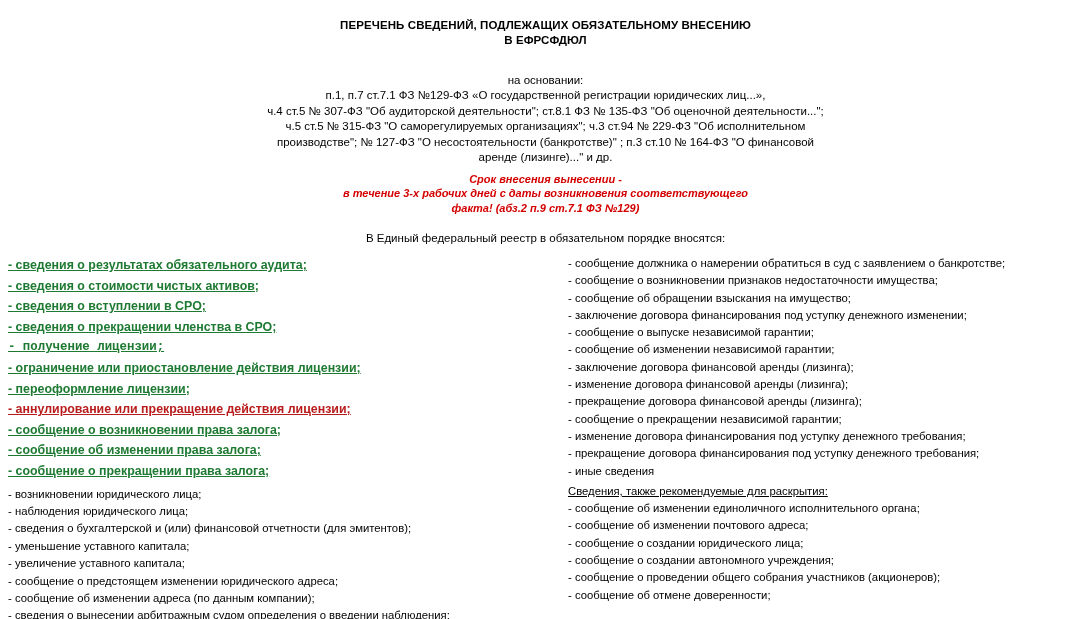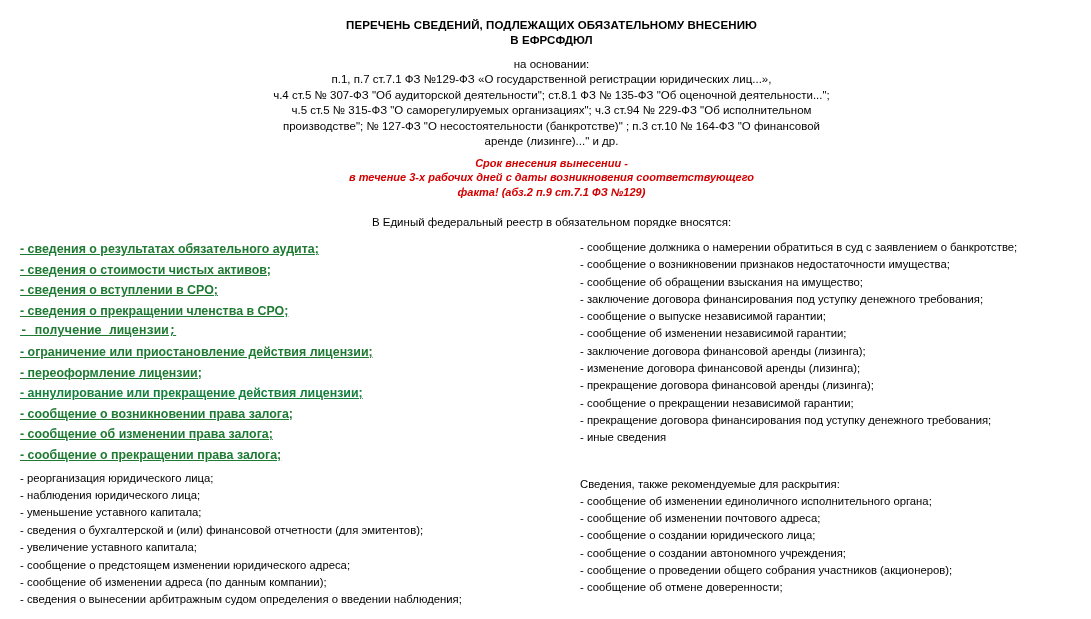--- a/index.html
+++ b/index.html
@@ -13,38 +13,37 @@
     font-family: "Liberation Sans", sans-serif;
     color: #000000;
     overflow: hidden;
     position: relative;
   }
   .page {
     width: 1091px;
     height: 508px;
     position: relative;
     box-sizing: border-box;
-    padding-left: 12px;
   }
 
   
   .header {
     text-align: center;
     padding-top: 18px;
   }
   .title-line {
     font-size: 11.5px;
     font-weight: bold;
     line-height: 15px;
     letter-spacing: 0.1px;
   }
   .basis-label {
     font-size: 11.5px;
     line-height: 16px;
-    margin-top: 8px;
+    margin-top: 24px;
   }
   .basis-line {
     font-size: 11.5px;
     line-height: 15.5px;
   }
   .deadline {
     color: #d40000;
     font-style: italic;
     font-weight: bold;
     font-size: 11px;
@@ -101,21 +100,22 @@
     line-height: 17.3px;
     color: #000;
   }
   .r-item.wrap {
     line-height: 17.3px;
   }
   .r-heading {
     font-size: 11.3px;
     line-height: 17.3px;
     color: #000;
-    margin-top: 29px;
+    margin-top: 3px;
+    text-decoration: underline;
   }
   .spacer-sm { height: 4px; }
 </style>
 </head>
 <body>
 
 <div class="page">
 
   <div class="header">
     <div class="title-line">ПЕРЕЧЕНЬ СВЕДЕНИЙ, ПОДЛЕЖАЩИХ ОБЯЗАТЕЛЬНОМУ ВНЕСЕНИЮ</div>
@@ -141,49 +141,50 @@
   <div class="columns">
 
     <div class="col-left">
       <div class="green-item" style="color: rgb(30, 122, 50);">- сведения о результатах обязательного аудита;</div>
       <div class="green-item" style="color: rgb(30, 122, 50);">- сведения о стоимости чистых активов;</div>
       <div class="green-item" style="color: rgb(30, 122, 50);">- сведения о вступлении в СРО;</div>
       <div class="green-item" style="color: rgb(30, 122, 50);">- сведения о прекращении членства в СРО;</div>
       <div class="green-item" style="color: rgb(30, 122, 50); font-family: Liberation Mono, monospace;">- получение лицензии;</div>
       <div class="green-item" style="color: rgb(30, 122, 50);">- ограничение или приостановление действия лицензии;</div>
       <div class="green-item" style="color: rgb(30, 122, 50);">- переоформление лицензии;</div>
-      <div class="green-item" style="color: #15803d;">- аннулирование или прекращение действия лицензии;</div>
+      <div class="green-item" style="color: #b91c1c;">- аннулирование или прекращение действия лицензии;</div>
       <div class="green-item" style="color: rgb(30, 122, 50);">- сообщение о возникновении права залога;</div>
       <div class="green-item" style="color: rgb(30, 122, 50);">- сообщение об изменении права залога;</div>
       <div class="green-item" style="color: rgb(30, 122, 50);">- сообщение о прекращении права залога;</div>
 
       <div class="spacer-sm"></div>
 
-      <div class="plain-item">- реорганизация юридического лица;</div>
+      <div class="plain-item">- возникновении юридического лица;</div>
       <div class="plain-item">- наблюдения юридического лица;</div>
+      <div class="plain-item">- сведения о бухгалтерской и (или) финансовой отчетности (для эмитентов);</div>
       <div class="plain-item">- уменьшение уставного капитала;</div>
-      <div class="plain-item">- сведения о бухгалтерской и (или) финансовой отчетности (для эмитентов);</div>
       <div class="plain-item">- увеличение уставного капитала;</div>
       <div class="plain-item">- сообщение о предстоящем изменении юридического адреса;</div>
       <div class="plain-item">- сообщение об изменении адреса (по данным компании);</div>
       <div class="plain-item">- сведения о вынесении арбитражным судом определения о введении наблюдения;</div>
 
     </div>
 
     <div class="col-right">
       <div class="r-item wrap">- сообщение должника о намерении обратиться в суд с заявлением о банкротстве;</div>
       <div class="r-item">- сообщение о возникновении признаков недостаточности имущества;</div>
       <div class="r-item">- сообщение об обращении взыскания на имущество;</div>
-      <div class="r-item">- заключение договора финансирования под уступку денежного требования;</div>
+      <div class="r-item">- заключение договора финансирования под уступку денежного изменении;</div>
       <div class="r-item">- сообщение о выпуске независимой гарантии;</div>
       <div class="r-item">- сообщение об изменении независимой гарантии;</div>
       <div class="r-item">- заключение договора финансовой аренды (лизинга);</div>
       <div class="r-item">- изменение договора финансовой аренды (лизинга);</div>
       <div class="r-item">- прекращение договора финансовой аренды (лизинга);</div>
       <div class="r-item">- сообщение о прекращении независимой гарантии;</div>
+      <div class="r-item">- изменение договора финансирования под уступку денежного требования;</div>
       <div class="r-item wrap">- прекращение договора финансирования под уступку денежного требования;</div>
       <div class="r-item">- иные сведения</div>
 
       <div class="r-heading">Сведения, также рекомендуемые для раскрытия:</div>
 
       <div class="r-item">- сообщение об изменении единоличного исполнительного органа;</div>
       <div class="r-item">- сообщение об изменении почтового адреса;</div>
       <div class="r-item">- сообщение о создании юридического лица;</div>
       <div class="r-item">- сообщение о создании автономного учреждения;</div>
       <div class="r-item">- сообщение о проведении общего собрания участников (акционеров);</div>

